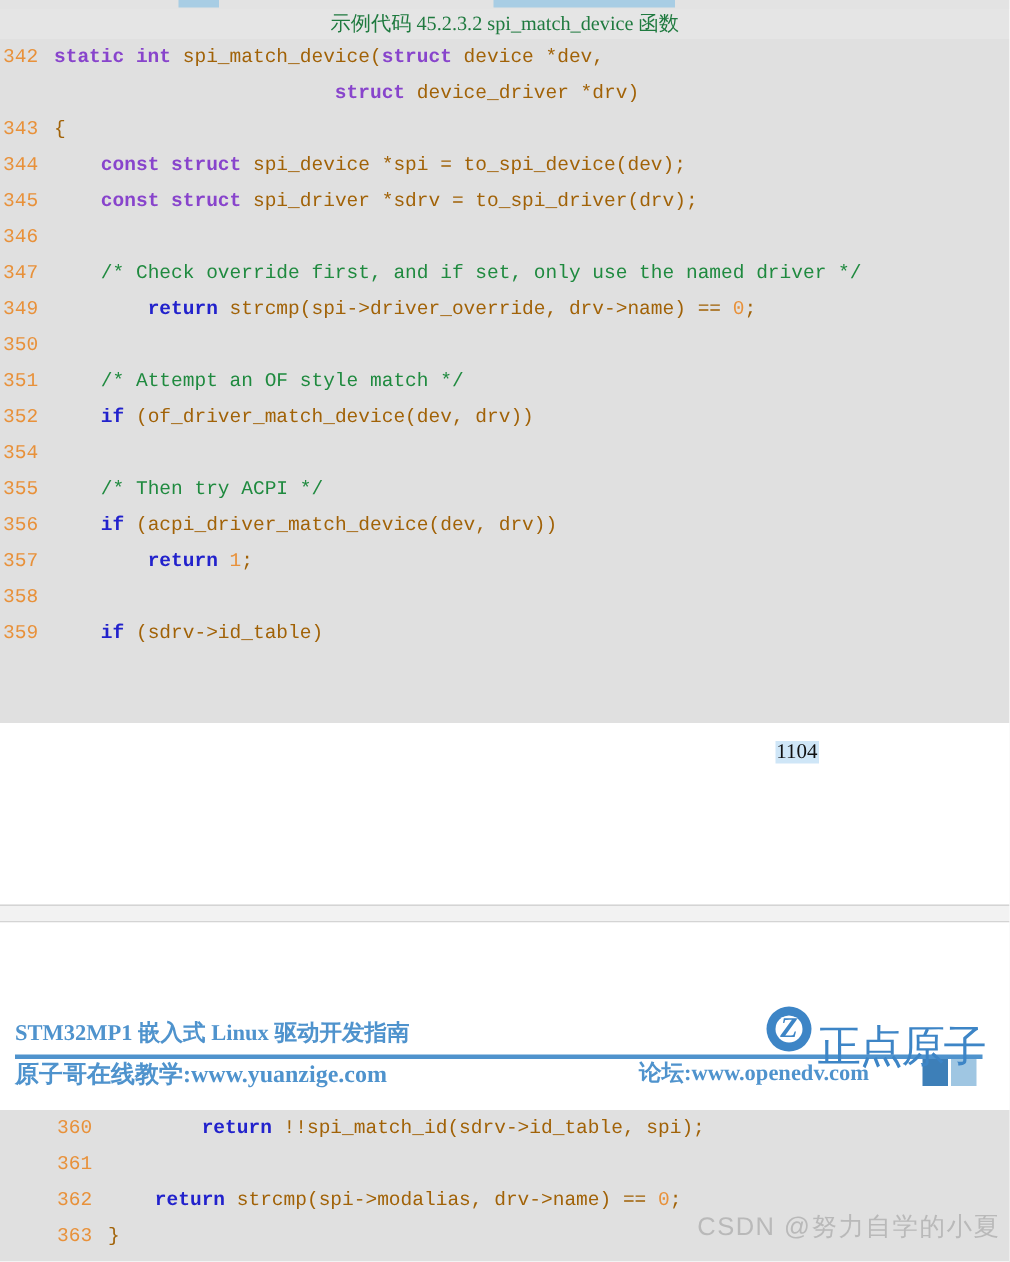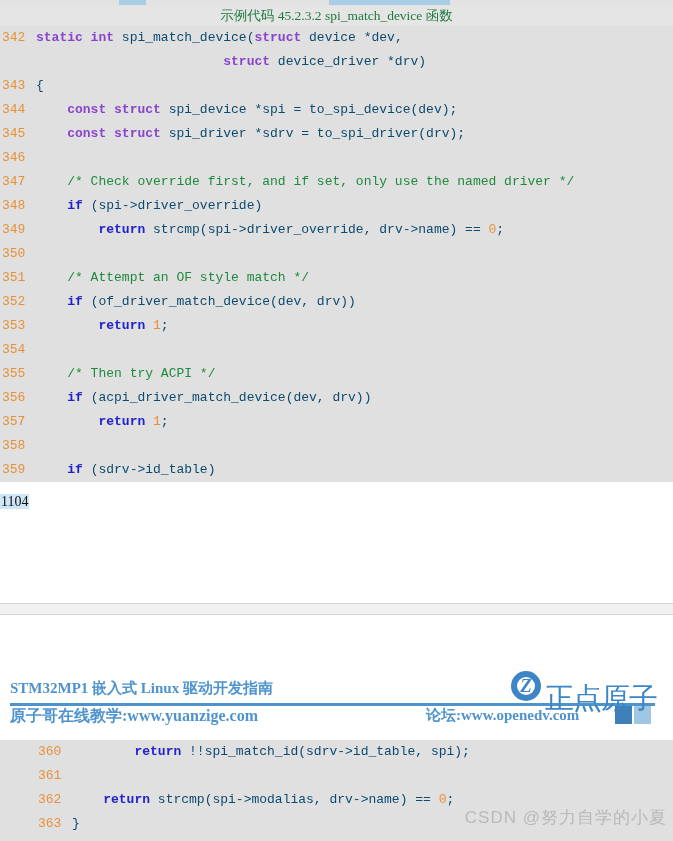--- a/index.html
+++ b/index.html
@@ -75,27 +75,27 @@
     text-align: left;
     color: #e8913a;
     padding-left: 2px;
     box-sizing: border-box;
   }
   .tok { white-space: pre; }
   .kw    { color: #2222cc; font-weight: bold; }   
   .ty    { color: #8844cc; font-weight: bold; }   
   .cmt   { color: #1f8a3f; }                      
   .num   { color: #e8913a; }                      
-  .pl    { color: #0c4a6e; margin-top: 31px; }                      
+  .pl    { color: #a16207; margin-top: 31px; }                      
 
   .page-number {
     position: absolute;
     top: 488px; left: 0;
-    width: 594px;
-    text-align: left;
+    width: 546px;
+    text-align: right;
     font-family: "Liberation Serif", "DejaVu Serif", serif;
     font-size: 14px;
     color: #111111;
   }
   .page-number span {
     background: #cfe6f7;
     padding: 0 1px;
   }
 
   
@@ -245,26 +245,24 @@
   <div class="code-title">示例代码 45.2.3.2 spi_match_device 函数</div>
 
   <div class="code-block blk1" id="code-block-1">
       <div class="cline"><span class="ln">342</span><span class="tok ty">static int </span><span class="tok pl">spi_match_device(</span><span class="tok ty">struct</span><span class="tok pl"> device *dev,</span></div>
       <div class="cline"><span class="ln"></span><span class="tok pl">                        </span><span class="tok ty">struct</span><span class="tok pl"> device_driver *drv)</span></div>
       <div class="cline"><span class="ln">343</span><span class="tok pl">{</span></div>
       <div class="cline"><span class="ln">344</span><span class="tok pl">    </span><span class="tok ty">const struct</span><span class="tok pl"> spi_device *spi = to_spi_device(dev);</span></div>
       <div class="cline"><span class="ln">345</span><span class="tok pl">    </span><span class="tok ty">const struct</span><span class="tok pl"> spi_driver *sdrv = to_spi_driver(drv);</span></div>
       <div class="cline"><span class="ln">346</span><span class="tok pl"></span></div>
       <div class="cline"><span class="ln">347</span><span class="tok pl">    </span><span class="tok cmt">/* Check override first, and if set, only use the named driver */</span></div>
-      <div class="cline"><span class="ln">348</span><span class="tok pl">    </span><span class="tok kw">if</span><span class="tok pl"> (spi-&gt;driver_override)</span></div>
       <div class="cline"><span class="ln">349</span><span class="tok pl">        </span><span class="tok kw">return</span><span class="tok pl"> strcmp(spi-&gt;driver_override, drv-&gt;name) == </span><span class="tok num">0</span><span class="tok pl">;</span></div>
       <div class="cline"><span class="ln">350</span><span class="tok pl"></span></div>
       <div class="cline"><span class="ln">351</span><span class="tok pl">    </span><span class="tok cmt">/* Attempt an OF style match */</span></div>
       <div class="cline"><span class="ln">352</span><span class="tok pl">    </span><span class="tok kw">if</span><span class="tok pl"> (of_driver_match_device(dev, drv))</span></div>
-      <div class="cline"><span class="ln">353</span><span class="tok pl">        </span><span class="tok kw">return</span><span class="tok pl"> </span><span class="tok num">1</span><span class="tok pl">;</span></div>
       <div class="cline"><span class="ln">354</span><span class="tok pl"></span></div>
       <div class="cline"><span class="ln">355</span><span class="tok pl">    </span><span class="tok cmt">/* Then try ACPI */</span></div>
       <div class="cline"><span class="ln">356</span><span class="tok pl">    </span><span class="tok kw">if</span><span class="tok pl"> (acpi_driver_match_device(dev, drv))</span></div>
       <div class="cline"><span class="ln">357</span><span class="tok pl">        </span><span class="tok kw">return</span><span class="tok pl"> </span><span class="tok num">1</span><span class="tok pl">;</span></div>
       <div class="cline"><span class="ln">358</span><span class="tok pl"></span></div>
       <div class="cline"><span class="ln">359</span><span class="tok pl">    </span><span class="tok kw">if</span><span class="tok pl"> (sdrv-&gt;id_table)</span></div>
     </div>
 
   <div class="page-number">
     <span>1104</span>

